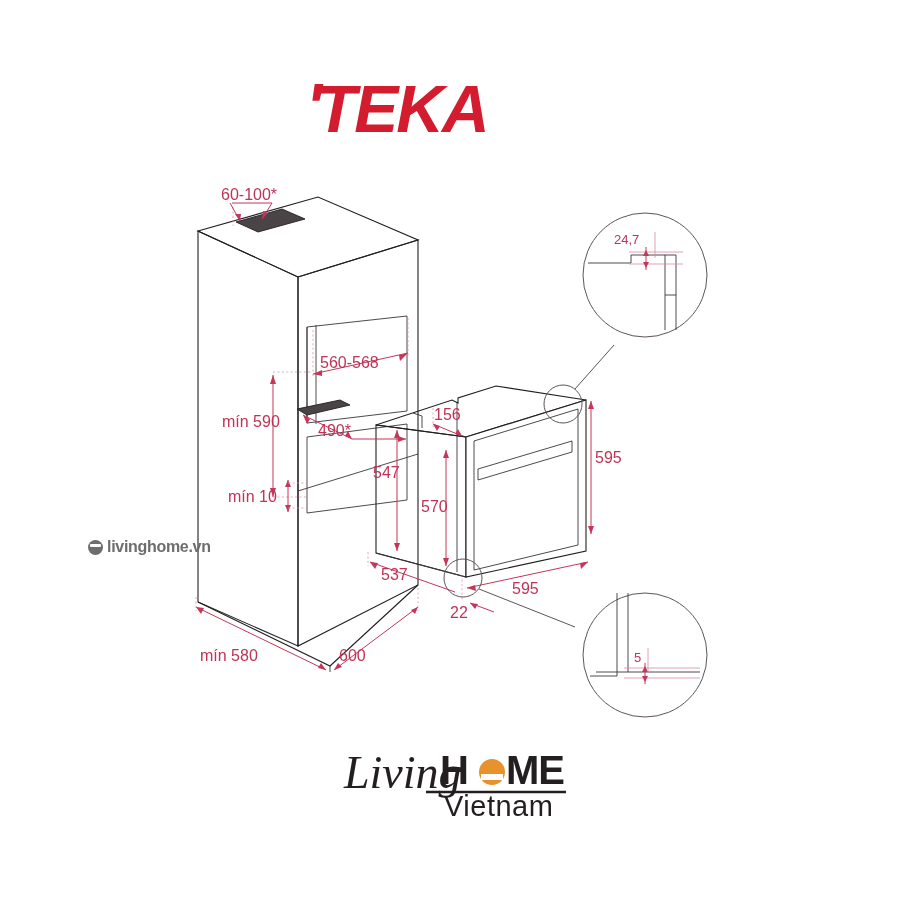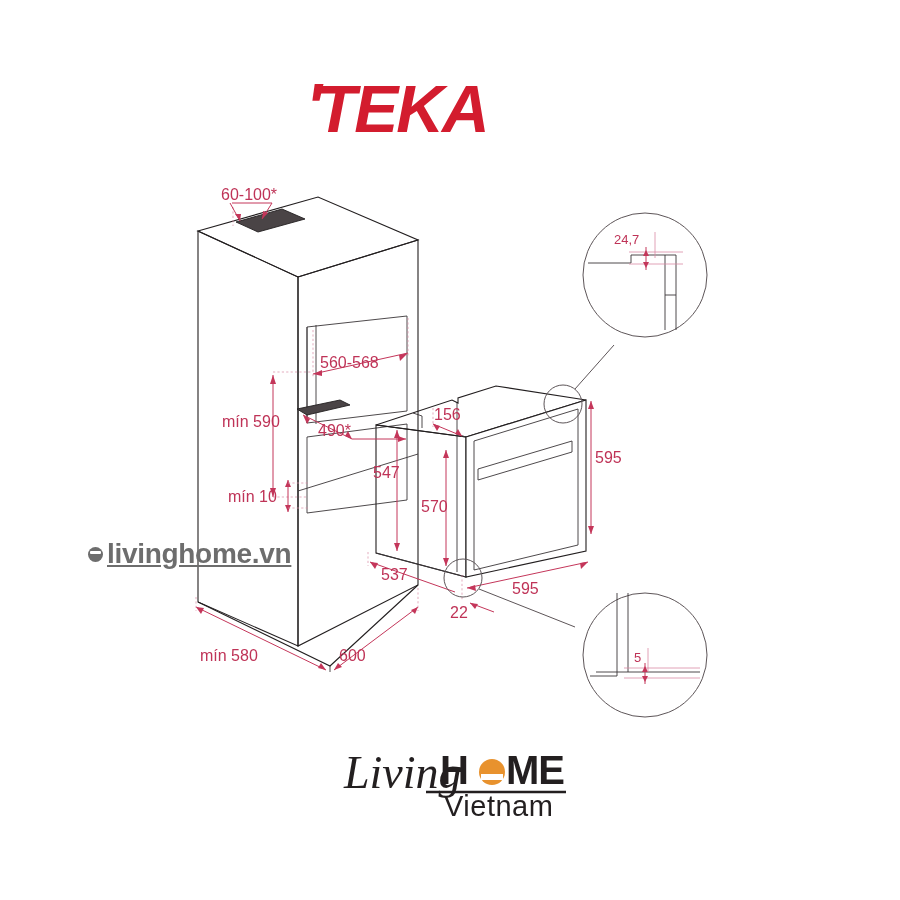--- a/index.html
+++ b/index.html
@@ -124,25 +124,24 @@
     position: absolute;
     left: 2px;
     top: 4.5px;
     width: 11px;
     height: 3px;
     background: #ffffff;
     border-radius: 1px;
   }
   .wm-text {
     font-family: "Liberation Sans", sans-serif;
-    font-size: 28px;
+    font-size: 16px;
     font-weight: 700;
     color: #6d6d6d;
     letter-spacing: -0.3px;
-    text-decoration: underline;
   }
   .lh-logo {
     position: absolute;
     left: 340px;
     top: 748px;
     width: 232px;
     height: 72px;
   }
   .lh-living {
     font-family: "Liberation Serif", serif;

